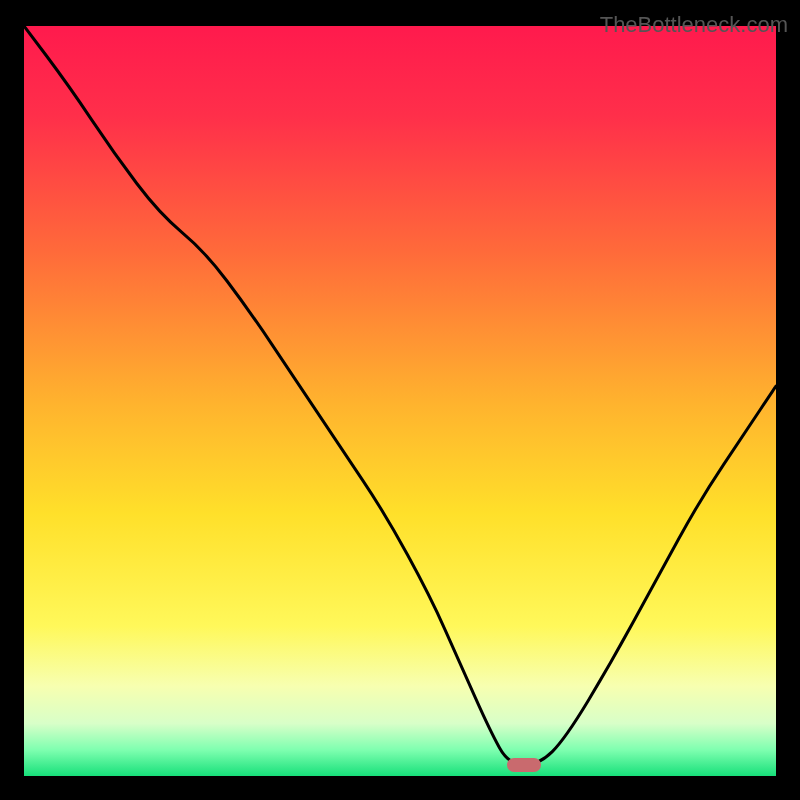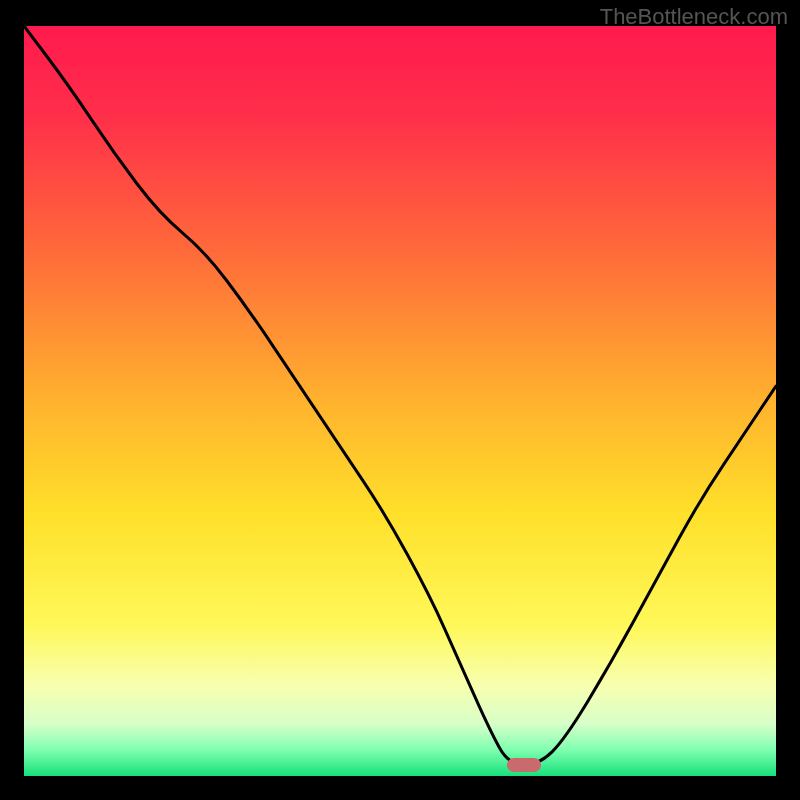--- a/index.html
+++ b/index.html
@@ -5,21 +5,21 @@
   * { margin: 0; padding: 0; box-sizing: border-box; }
   body {
     width: 800px;
     height: 800px;
     background: #000;
     position: relative;
     font-family: Arial, sans-serif;
   }
   .watermark {
     position: absolute;
-    top: 4px;
+    top: 12px;
     right: 12px;
     color: #555;
     font-size: 22px;
     font-weight: 500;
     z-index: 10;
   }
   .plot-area {
     position: absolute;
     left: 24px;
     top: 26px;

